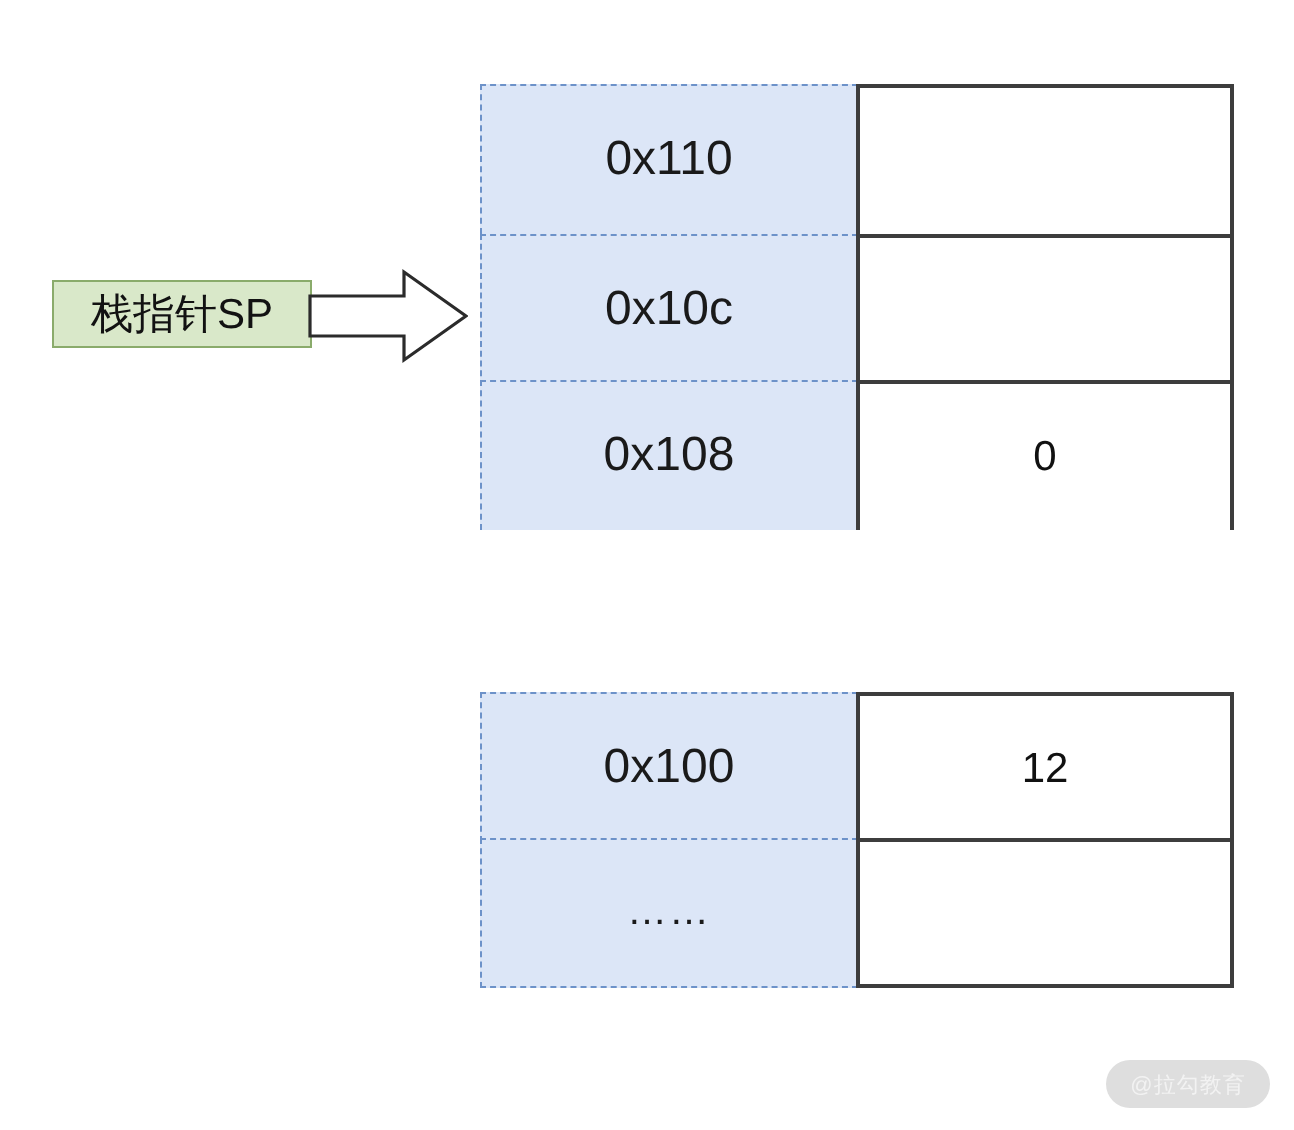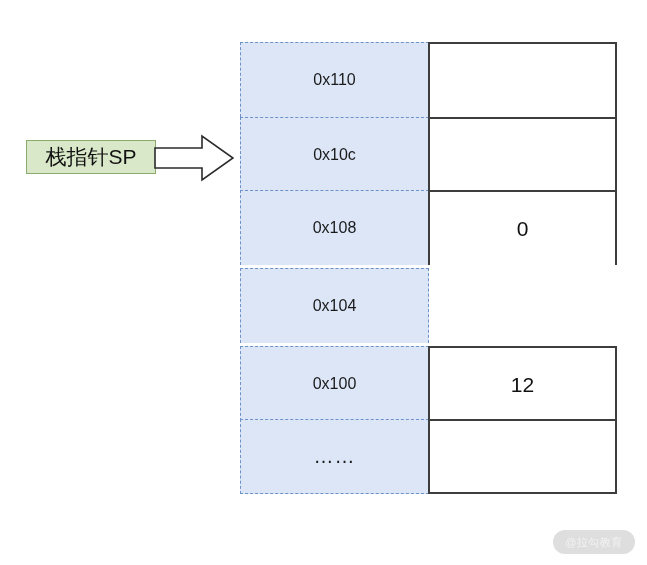--- a/index.html
+++ b/index.html
@@ -70,21 +70,21 @@
     top: 0;
     width: 189px;
     height: 75.33px;
     box-sizing: border-box;
     background: #dce6f7;
     border: 1px dashed #6d92c9;
     border-bottom: none;
     display: flex;
     align-items: center;
     justify-content: center;
-    font-size: 16px;
+    font-size: 24px;
     color: #1a1a1a;
   }
   .mem-row:last-child .addr-cell {
     border-bottom: 1px dashed #6d92c9;
   }
   .addr-cell.ellipsis {
     font-size: 20px;
     letter-spacing: 1px;
   }
 
@@ -150,21 +150,20 @@
       <div class="addr-cell">0x10c</div>
       <div class="val-cell"></div>
     </div>
 
     <div class="mem-row" style="top:148px;">
       <div class="addr-cell">0x108</div>
       <div class="val-cell">0</div>
     </div>
 
     <div class="mem-row" style="top:226px;">
-      <div class="addr-cell">0x104</div>
     </div>
 
     <div class="mem-row" style="top:304px;">
       <div class="addr-cell">0x100</div>
       <div class="val-cell">12</div>
     </div>
 
     <div class="mem-row" style="top:376.67px;">
       <div class="addr-cell ellipsis">……</div>
       <div class="val-cell"></div>

